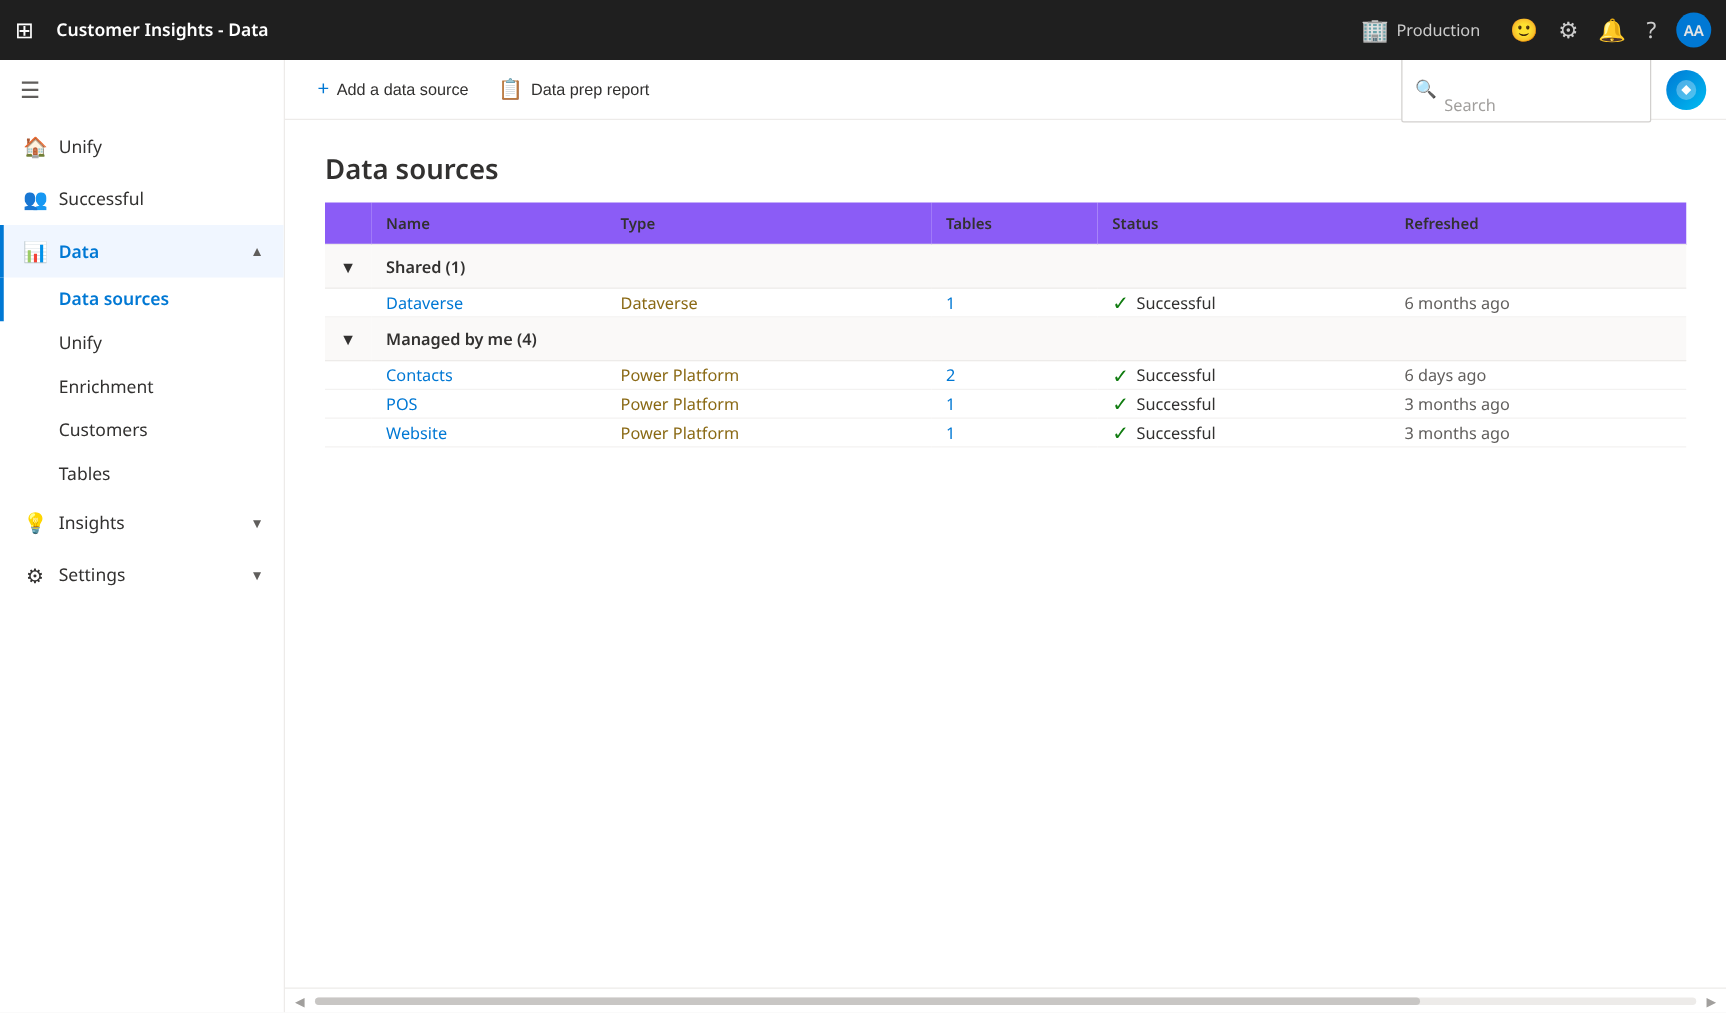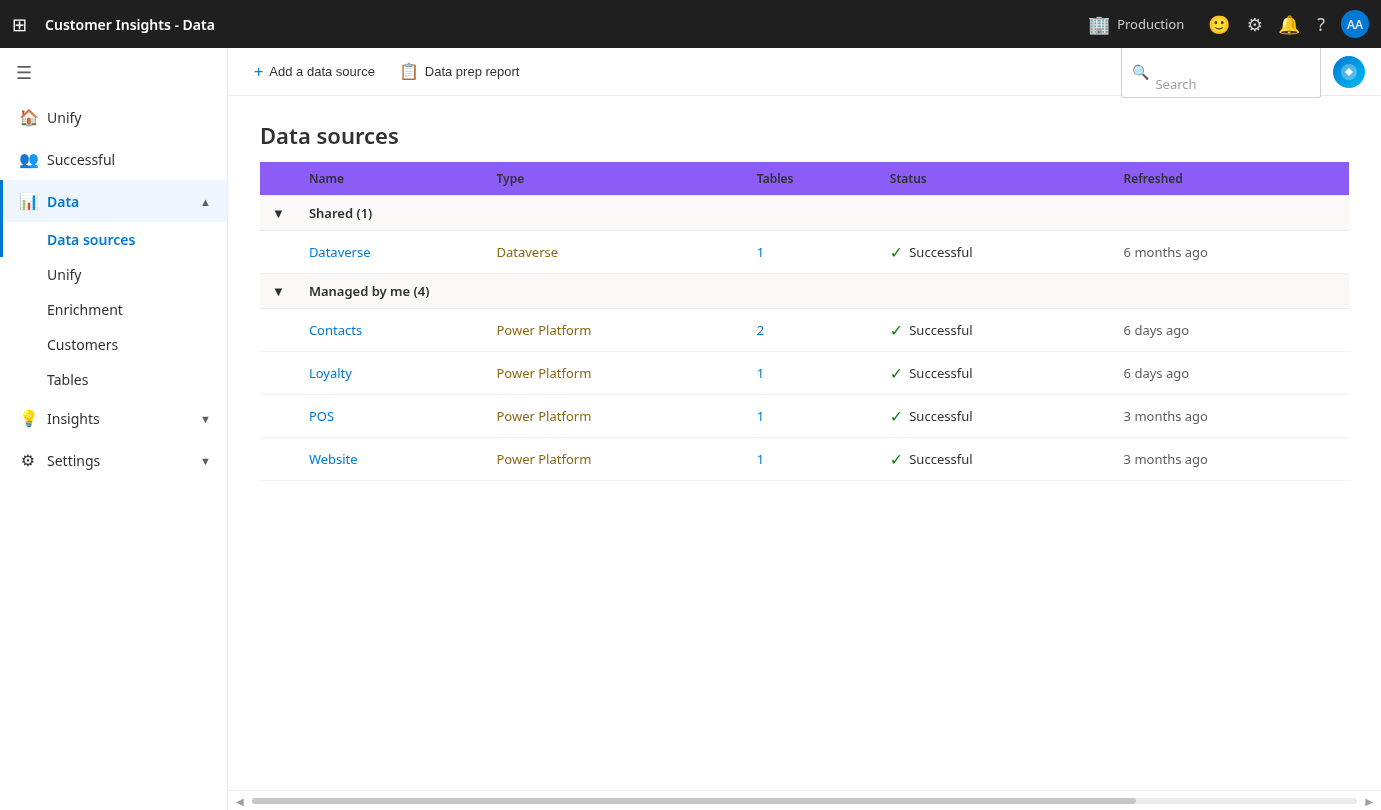--- a/index.html
+++ b/index.html
@@ -145,21 +145,21 @@
     .data-table th {
       text-align: left;
       font-size: 12px;
       font-weight: 600;
       color: #323130;
       padding: 8px 12px;
       border-bottom: 1px solid #edebe9;
       background: #8b5cf6;
     }
     .data-table td {
-      padding: 10px 12px;
+      padding: 0 12px;
       font-size: 13px;
       color: #323130;
       border-bottom: 1px solid #f3f2f1;
     }
     .group-row td {
       font-weight: 600;
       font-size: 13px;
       color: #323130;
       background: #faf9f8;
       padding: 8px 12px;
@@ -320,33 +320,20 @@
         <td>
           <div class="status-badge">
             <span class="status-icon">✓</span>
             <span>Successful</span>
           </div>
         </td>
         <td><span class="refreshed-text">6 days ago</span></td>
       </tr>
             <tr>
         <td class="chevron-cell"></td>
-        <td><span class="link-text">Loyalty</span></td>
-        <td><span class="type-text">Power Platform</span></td>
-        <td><span class="table-num">1</span></td>
-        <td>
-          <div class="status-badge">
-            <span class="status-icon">✓</span>
-            <span>Successful</span>
-          </div>
-        </td>
-        <td><span class="refreshed-text">6 days ago</span></td>
-      </tr>
-            <tr>
-        <td class="chevron-cell"></td>
         <td><span class="link-text">POS</span></td>
         <td><span class="type-text">Power Platform</span></td>
         <td><span class="table-num">1</span></td>
         <td>
           <div class="status-badge">
             <span class="status-icon">✓</span>
             <span>Successful</span>
           </div>
         </td>
         <td><span class="refreshed-text">3 months ago</span></td>

